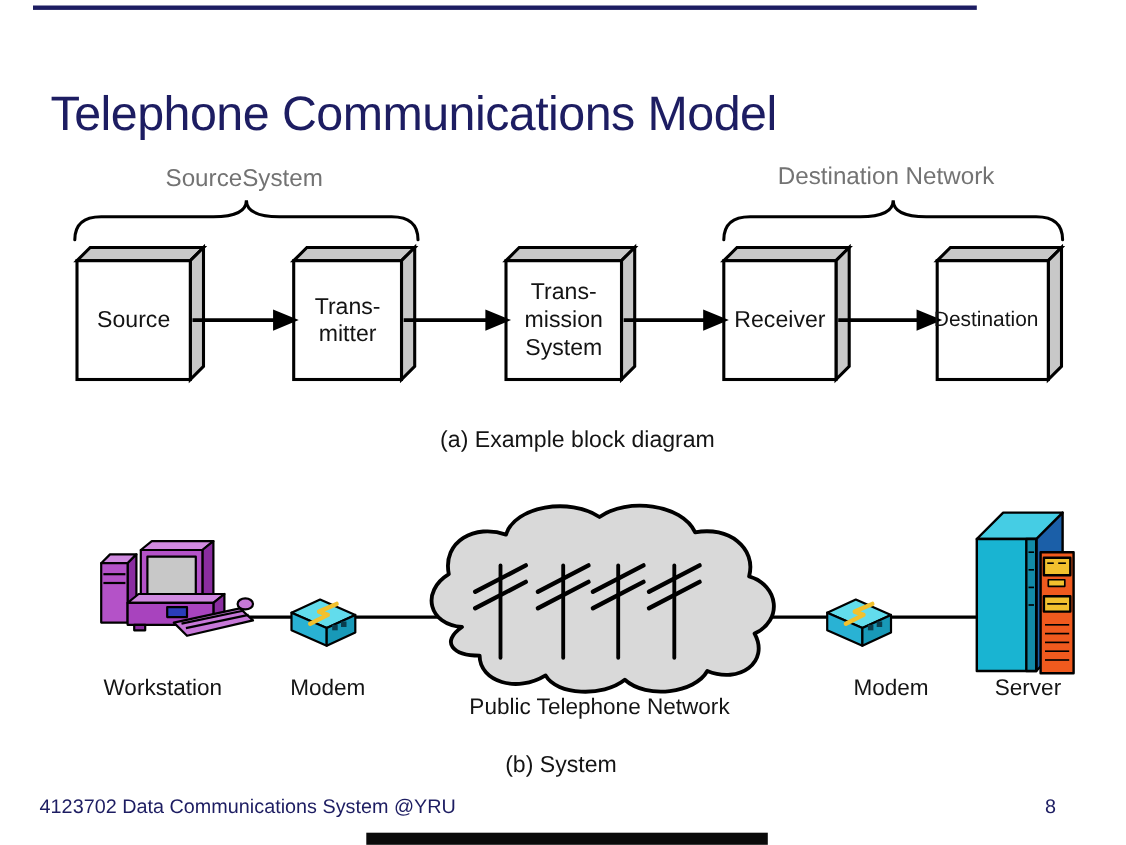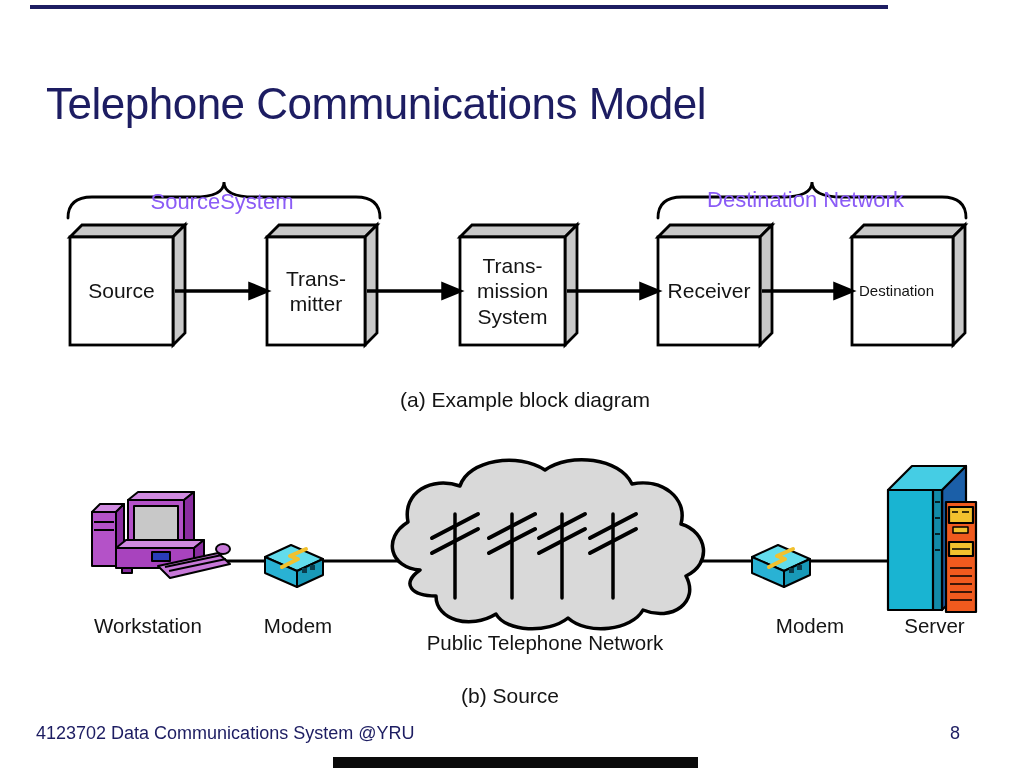--- a/index.html
+++ b/index.html
@@ -12,34 +12,34 @@
   .top-rule{left:30px;top:5px;width:858px;height:4px;background:#1d1d62;}
   .bottom-bar{left:333px;top:757px;width:365px;height:11px;background:#0a0a0a;}
   .title{
     left:46px;top:50px;width:900px;
     font-size:44px;letter-spacing:-0.5px;color:#1d1d62;font-weight:400;
     white-space:nowrap;
   }
   .block-svg{left:40px;top:140px;width:940px;height:280px;}
   .example-svg{left:40px;top:450px;width:960px;height:230px;}
   .brace-label{
-    font-size:22px;color:#8b5cf6;text-align:center;white-space:nowrap;margin-top:40px;
+    font-size:22px;color:#737373;text-align:center;white-space:nowrap;
   }
   .brace-label.src{left:117px;top:149px;width:210px;}
   .brace-label.dst{left:678px;top:147px;width:255px;}
   .box-label{
     display:flex;flex-direction:column;align-items:center;justify-content:center;
     font-size:21px;line-height:1.2;color:#141414;text-align:center;
   }
   .box-label span{display:block;}
   .bl-source{left:70px;top:237px;width:103px;height:108px;}
   .bl-transmitter{left:267px;top:237px;width:98px;height:108px;}
   .bl-transmission{left:460px;top:237px;width:105px;height:108px;}
   .bl-receiver{left:658px;top:237px;width:102px;height:108px;border-radius:25px;}
-  .bl-destination{left:852px;top:237px;width:89px;height:108px;font-size:15px;}
+  .bl-destination{left:852px;top:237px;width:89px;height:108px;font-size:19px;}
   .caption{font-size:21px;color:#141414;text-align:center;}
   .caption-a{left:360px;top:388px;width:330px;}
   .caption-b{left:360px;top:684px;width:300px;}
   .ex-label{font-size:20.5px;color:#141414;text-align:center;white-space:nowrap;}
   .el-workstation{left:68px;top:614px;width:160px;}
   .el-modem-left{left:228px;top:614px;width:140px;}
   .el-network{left:390px;top:631px;width:310px;}
   .el-modem-right{left:740px;top:614px;width:140px;}
   .el-server{left:862px;top:614px;width:145px;}
   .footer-text{left:36px;top:723px;font-size:18px;color:#1d1d62;white-space:nowrap;}
@@ -227,16 +227,16 @@
     <line x1="910" y1="150" x2="932" y2="150" stroke-width="1.5"></line>
   </g>
 </svg>
 
 <div class="abs ex-label el-workstation">Workstation</div>
 <div class="abs ex-label el-modem-left">Modem</div>
 <div class="abs ex-label el-network">Public Telephone Network</div>
 <div class="abs ex-label el-modem-right">Modem</div>
 <div class="abs ex-label el-server">Server</div>
 
-<div class="abs caption caption-b">(b) Source</div>
+<div class="abs caption caption-b">(b) System</div>
 
 <div class="abs footer-text">4123702 Data Communications System @YRU</div>
 <div class="abs page-num">8</div>
 
 </body></html>

